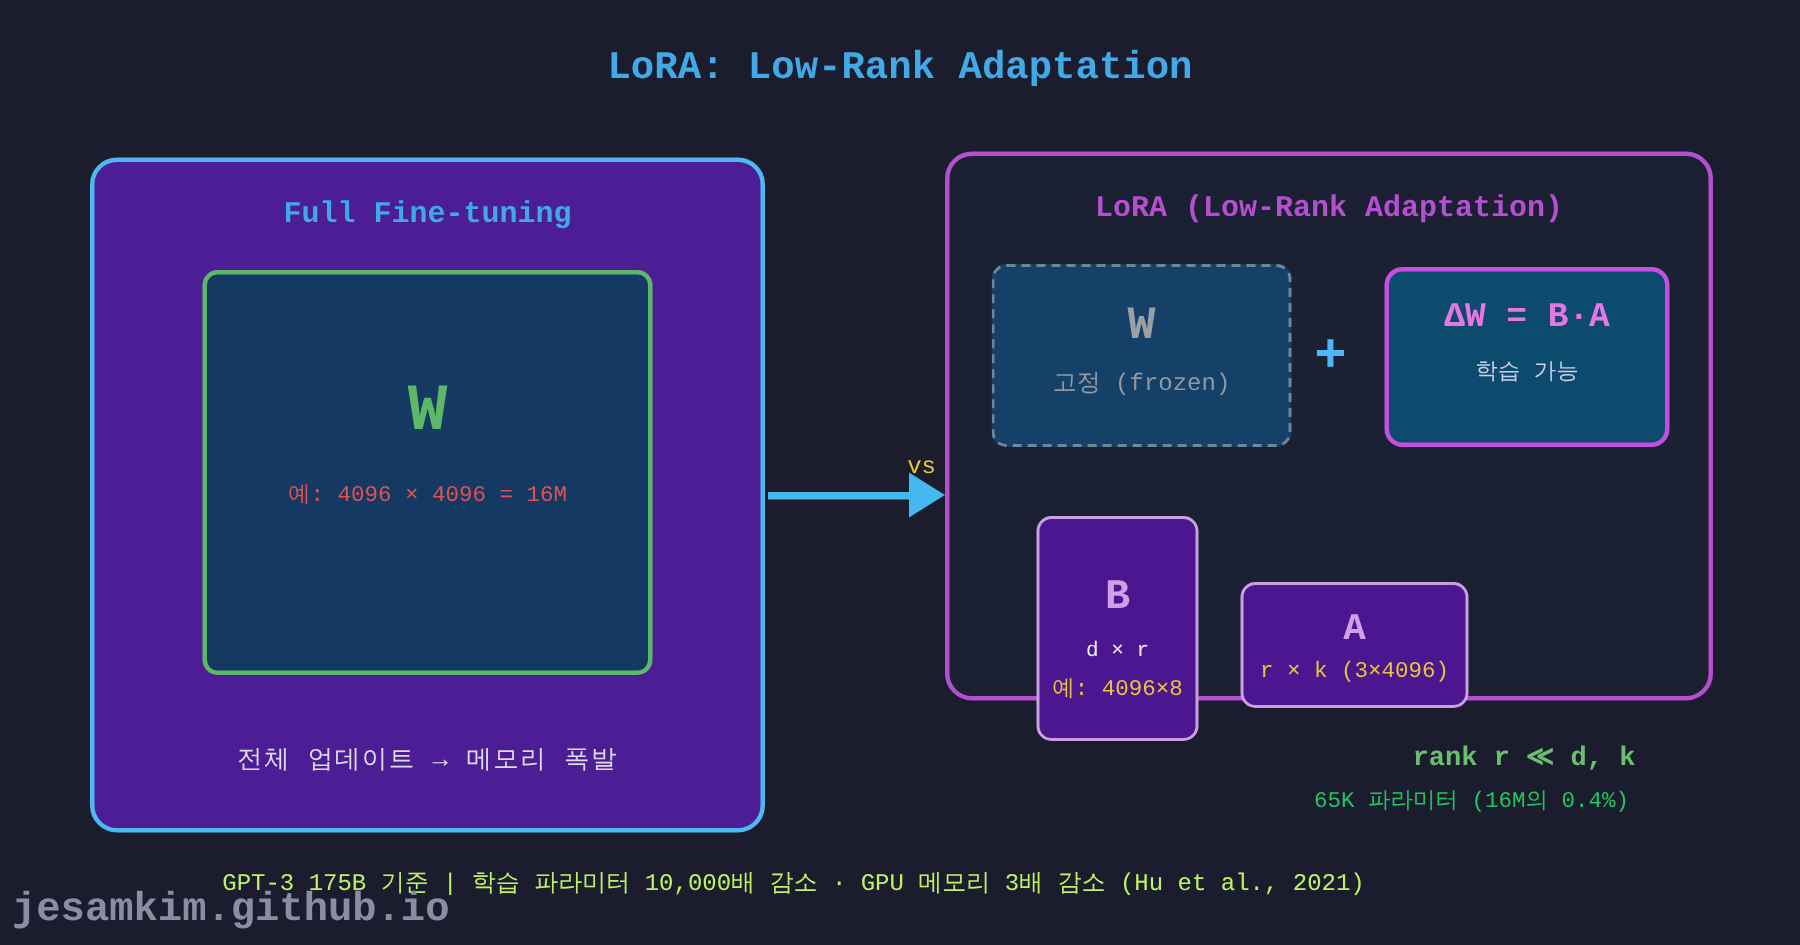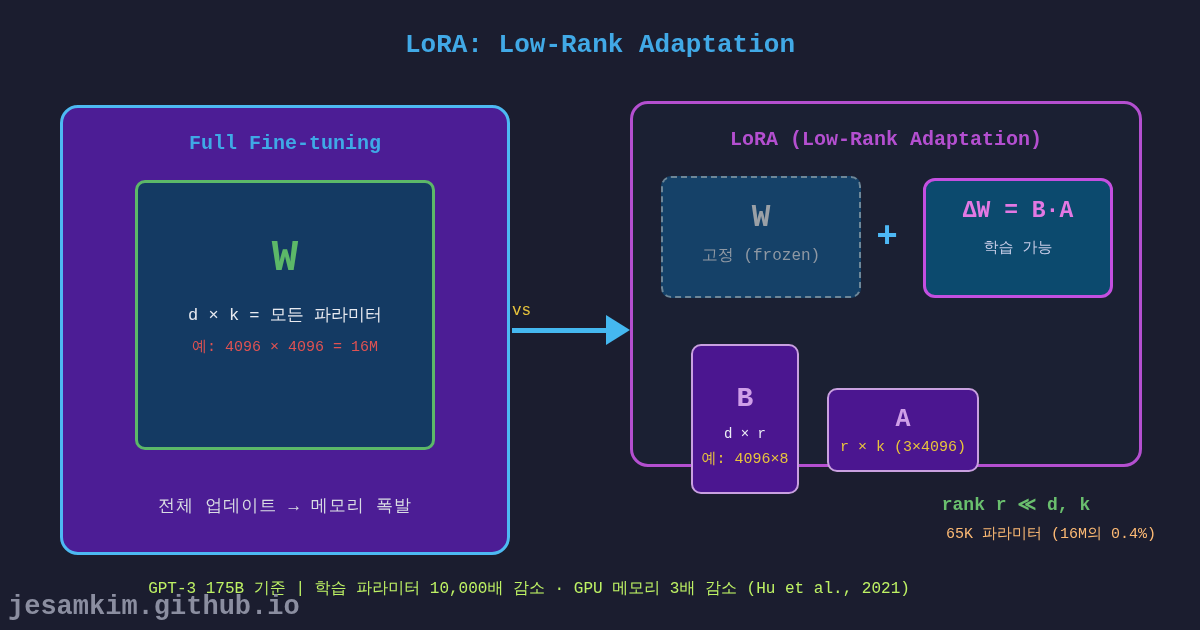--- a/index.html
+++ b/index.html
@@ -47,21 +47,21 @@
   .left-caption {
     top: 386px; left: 0; width: 100%;
     text-align: center;
     font-size: 17px; color: #d9dde3;
     letter-spacing: 1px;
   }
 
   
   .vs-group { left: 512px; top: 300px; width: 118px; height: 60px; }
   .vs-label {
-    top: 2px; left: 0; width: 112px; text-align: left;
+    top: 2px; left: 0; width: 112px; text-align: right;
     font-size: 16px; color: #e8c43c;
   }
   .vs-line { top: 28px; left: 0; width: 94px; height: 5px; background: #45b8f0; }
   .vs-head {
     top: 15px; left: 94px; width: 0; height: 0;
     border-left: 24px solid #45b8f0;
     border-top: 15px solid transparent;
     border-bottom: 15px solid transparent;
   }
 
@@ -122,22 +122,22 @@
   }
   .a-symbol { font-size: 25px; font-weight: bold; color: #cf9fe8; margin-bottom: 5px; }
   .a-line1 { font-size: 15px; color: #e8c43c; }
   .rank-note {
     left: 253px; top: 389px; width: 260px;
     text-align: center;
     font-size: 18px; font-weight: bold; color: #6abf6e;
   }
   .params-note {
     left: 243px; top: 420px; width: 280px;
-    text-align: right;
-    font-size: 15px; color: #fdba74;
+    text-align: left;
+    font-size: 15px; color: #22c55e;
   }
 
   
   .footer {
     top: 578px; left: 0; width: 1058px;
     text-align: center;
     font-size: 16px; color: #bef264;
   }
   .watermark {
     left: 8px; top: 592px;
@@ -147,21 +147,20 @@
 </style>
 </head>
 <body>
 
 <div class="abs main-title">LoRA: Low-Rank Adaptation</div>
 
 <div class="abs left-panel">
   <div class="abs left-heading">Full Fine-tuning</div>
   <div class="abs w-box">
     <div class="w-symbol">W</div>
-    <div class="w-line1">d × k = 모든 파라미터</div>
     <div class="w-line2">예: 4096 × 4096 = 16M</div>
   </div>
   <div class="abs left-caption">전체 업데이트 → 메모리 폭발</div>
 </div>
 
 <div class="abs vs-group">
   <div class="abs vs-label">vs</div>
   <div class="abs vs-line"></div>
   <div class="abs vs-head"></div>
 </div>

